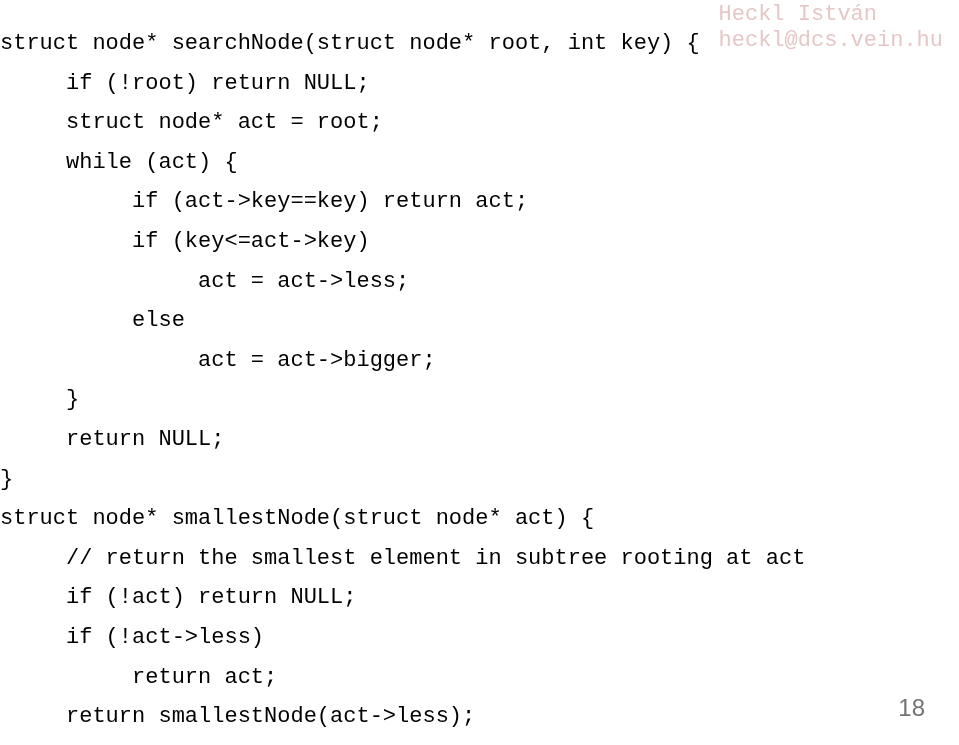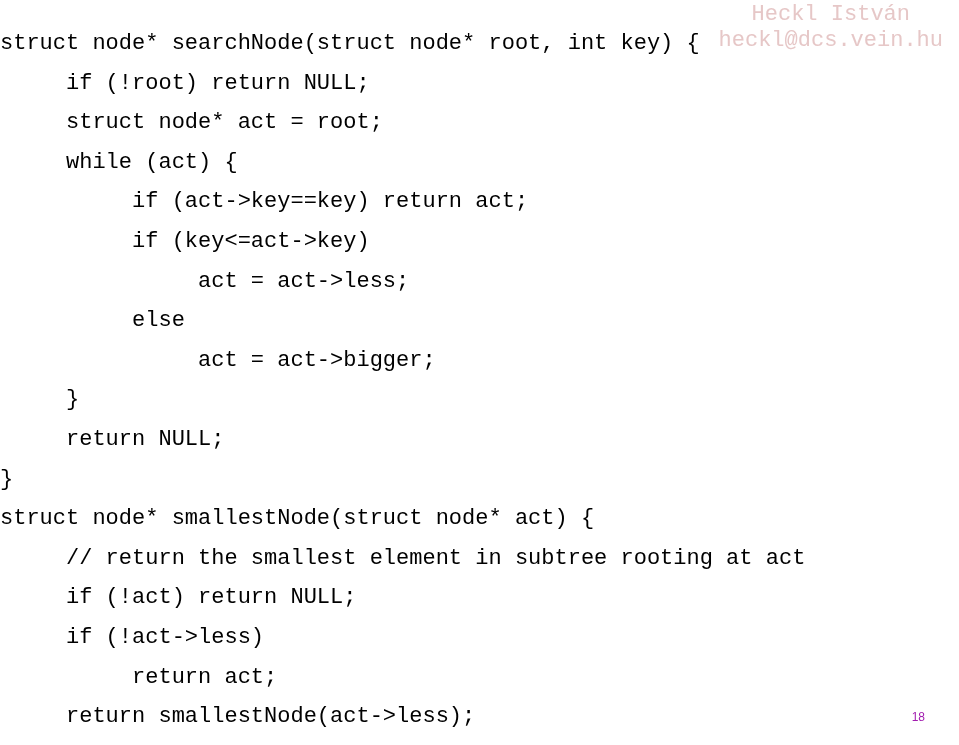--- a/index.html
+++ b/index.html
@@ -14,40 +14,40 @@
     position: relative;
     font-family: "Courier New", Courier, monospace;
     font-size: 22px;
     line-height: 1.8;
     color: #000000;
   }
   .watermark {
     position: absolute;
     right: 16px;
     top: 2px;
-    text-align: center;
+    text-align: left;
     color: #e6c7c7;
     font-family: "Courier New", Courier, monospace;
     font-size: 22px;
     line-height: 1.2;
     white-space: pre;
   }
   .code {
     position: absolute;
     left: 0;
     top: 24px;
     white-space: pre;
   }
   .page-num {
     position: absolute;
     right: 34px;
     bottom: 16px;
     font-family: Arial, Helvetica, sans-serif;
-    font-size: 12px;
-    color: #a21caf;
+    font-size: 24px;
+    color: #737373;
   }
 </style>
 </head>
 <body>
 
 <div class="watermark"><span>Heckl István</span>
 <span>heckl@dcs.vein.hu</span></div>
 
 <div class="code" id="code-block">struct node* searchNode(struct node* root, int key) {
      if (!root) return NULL;

